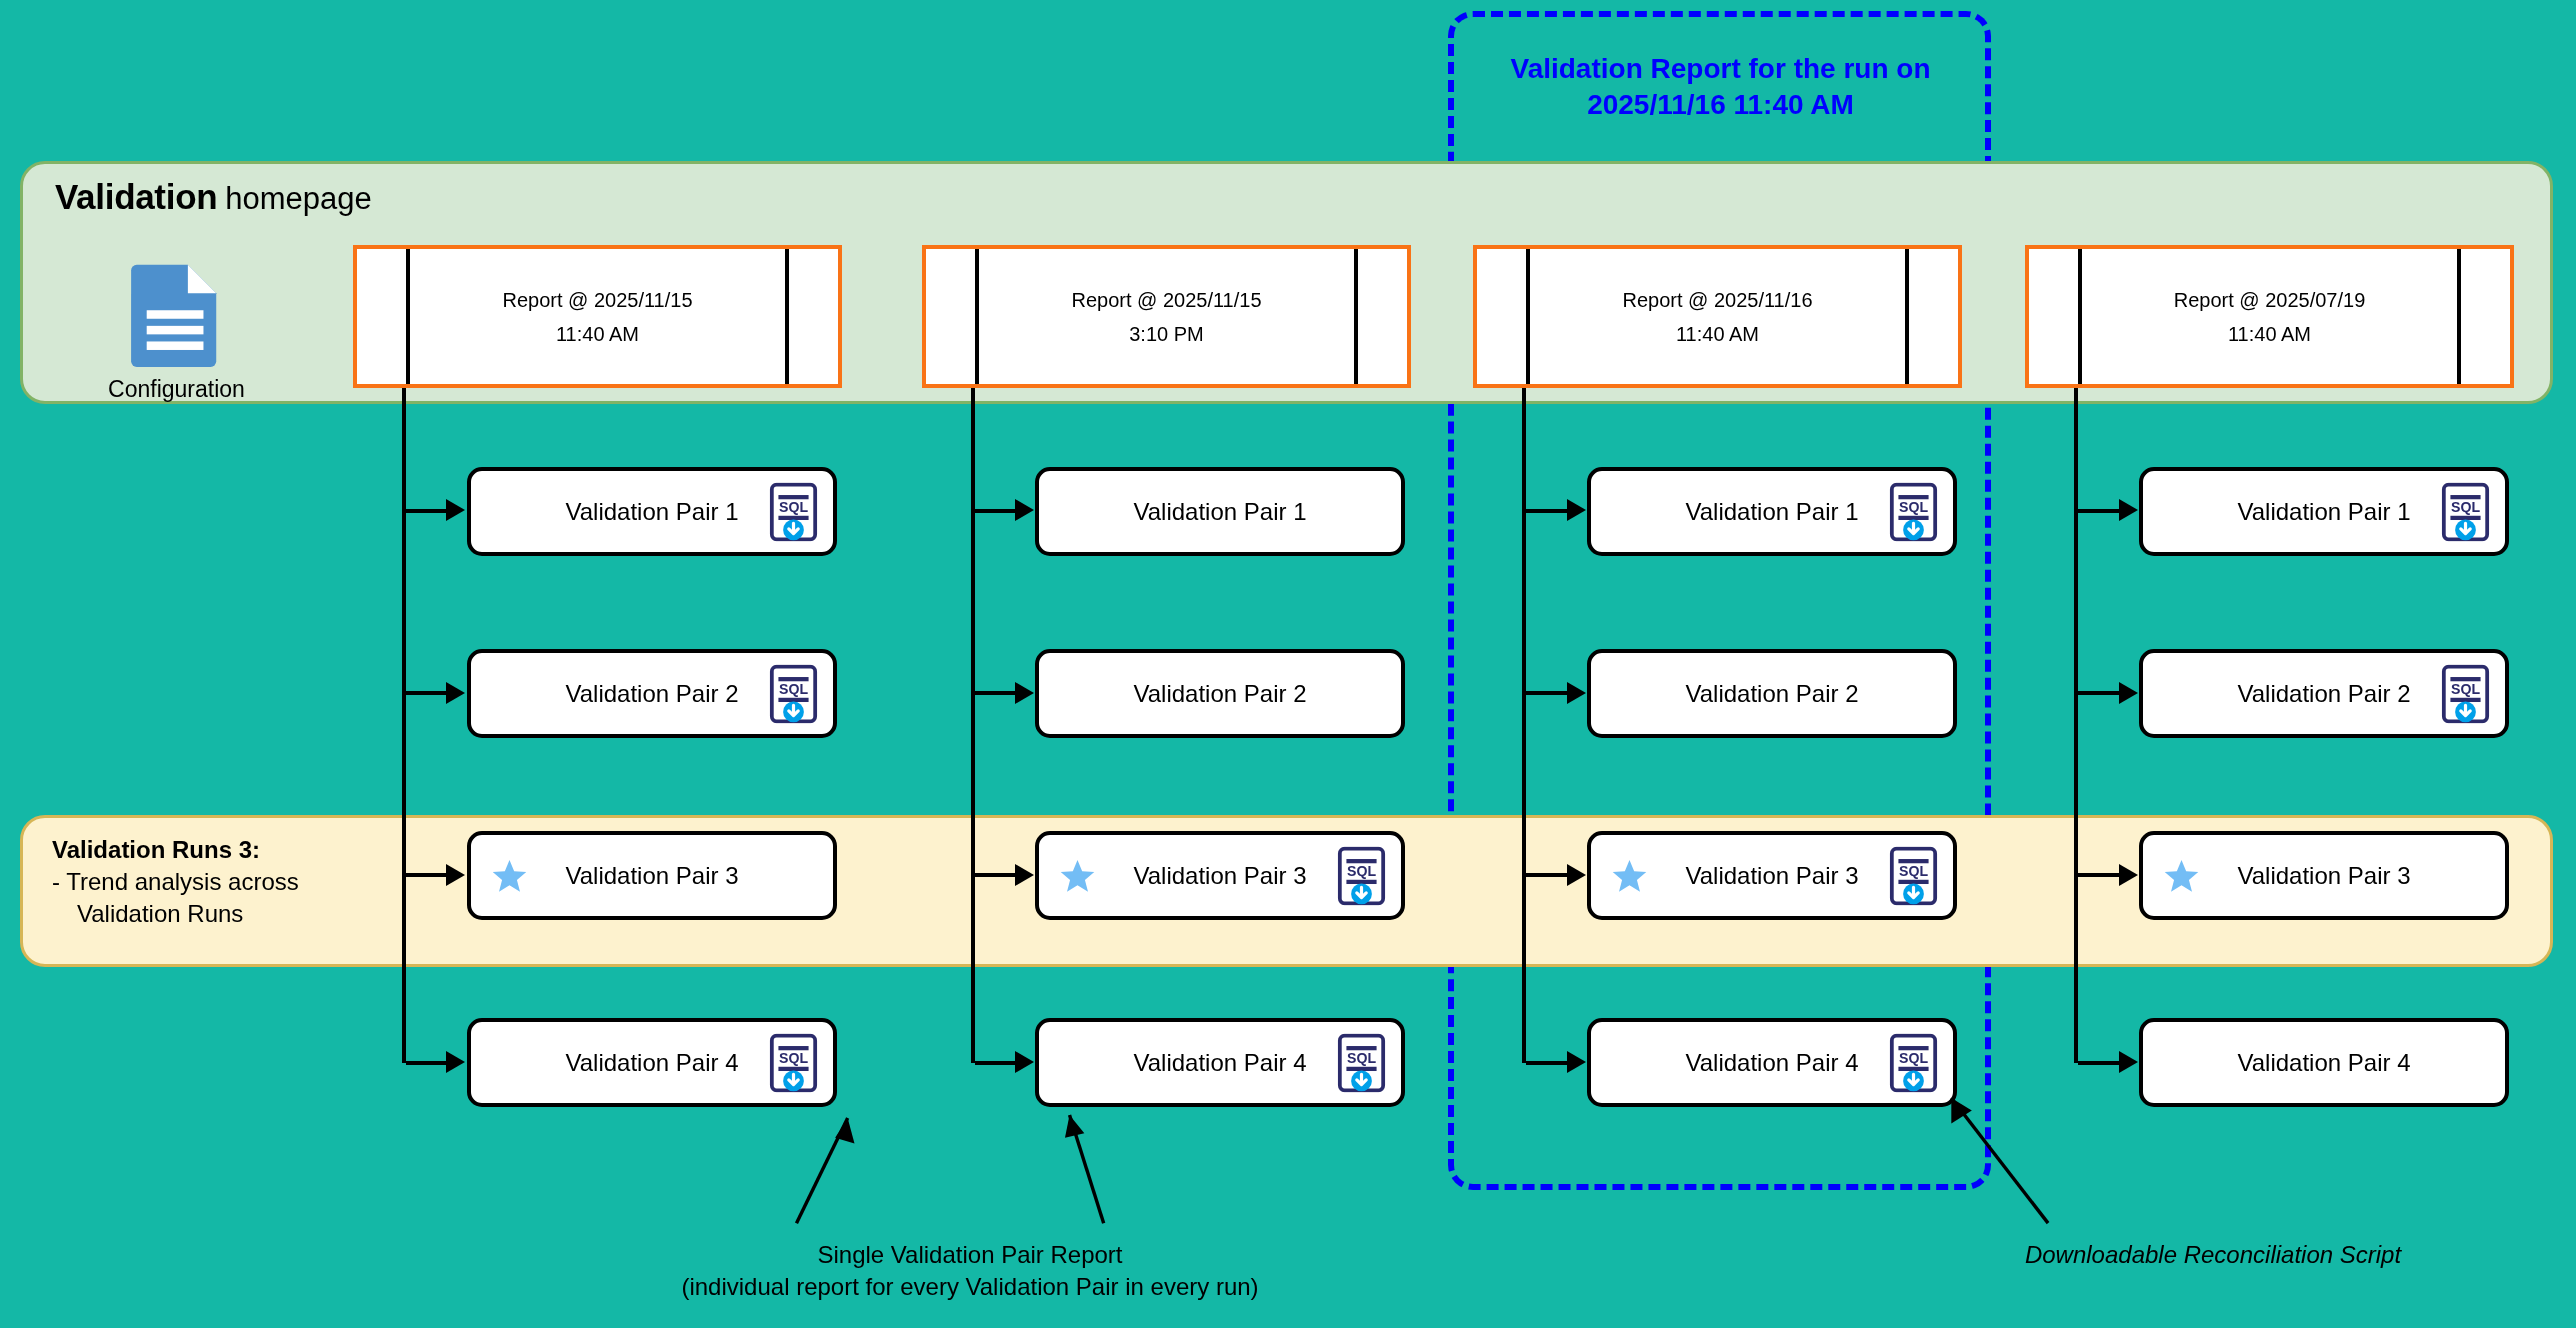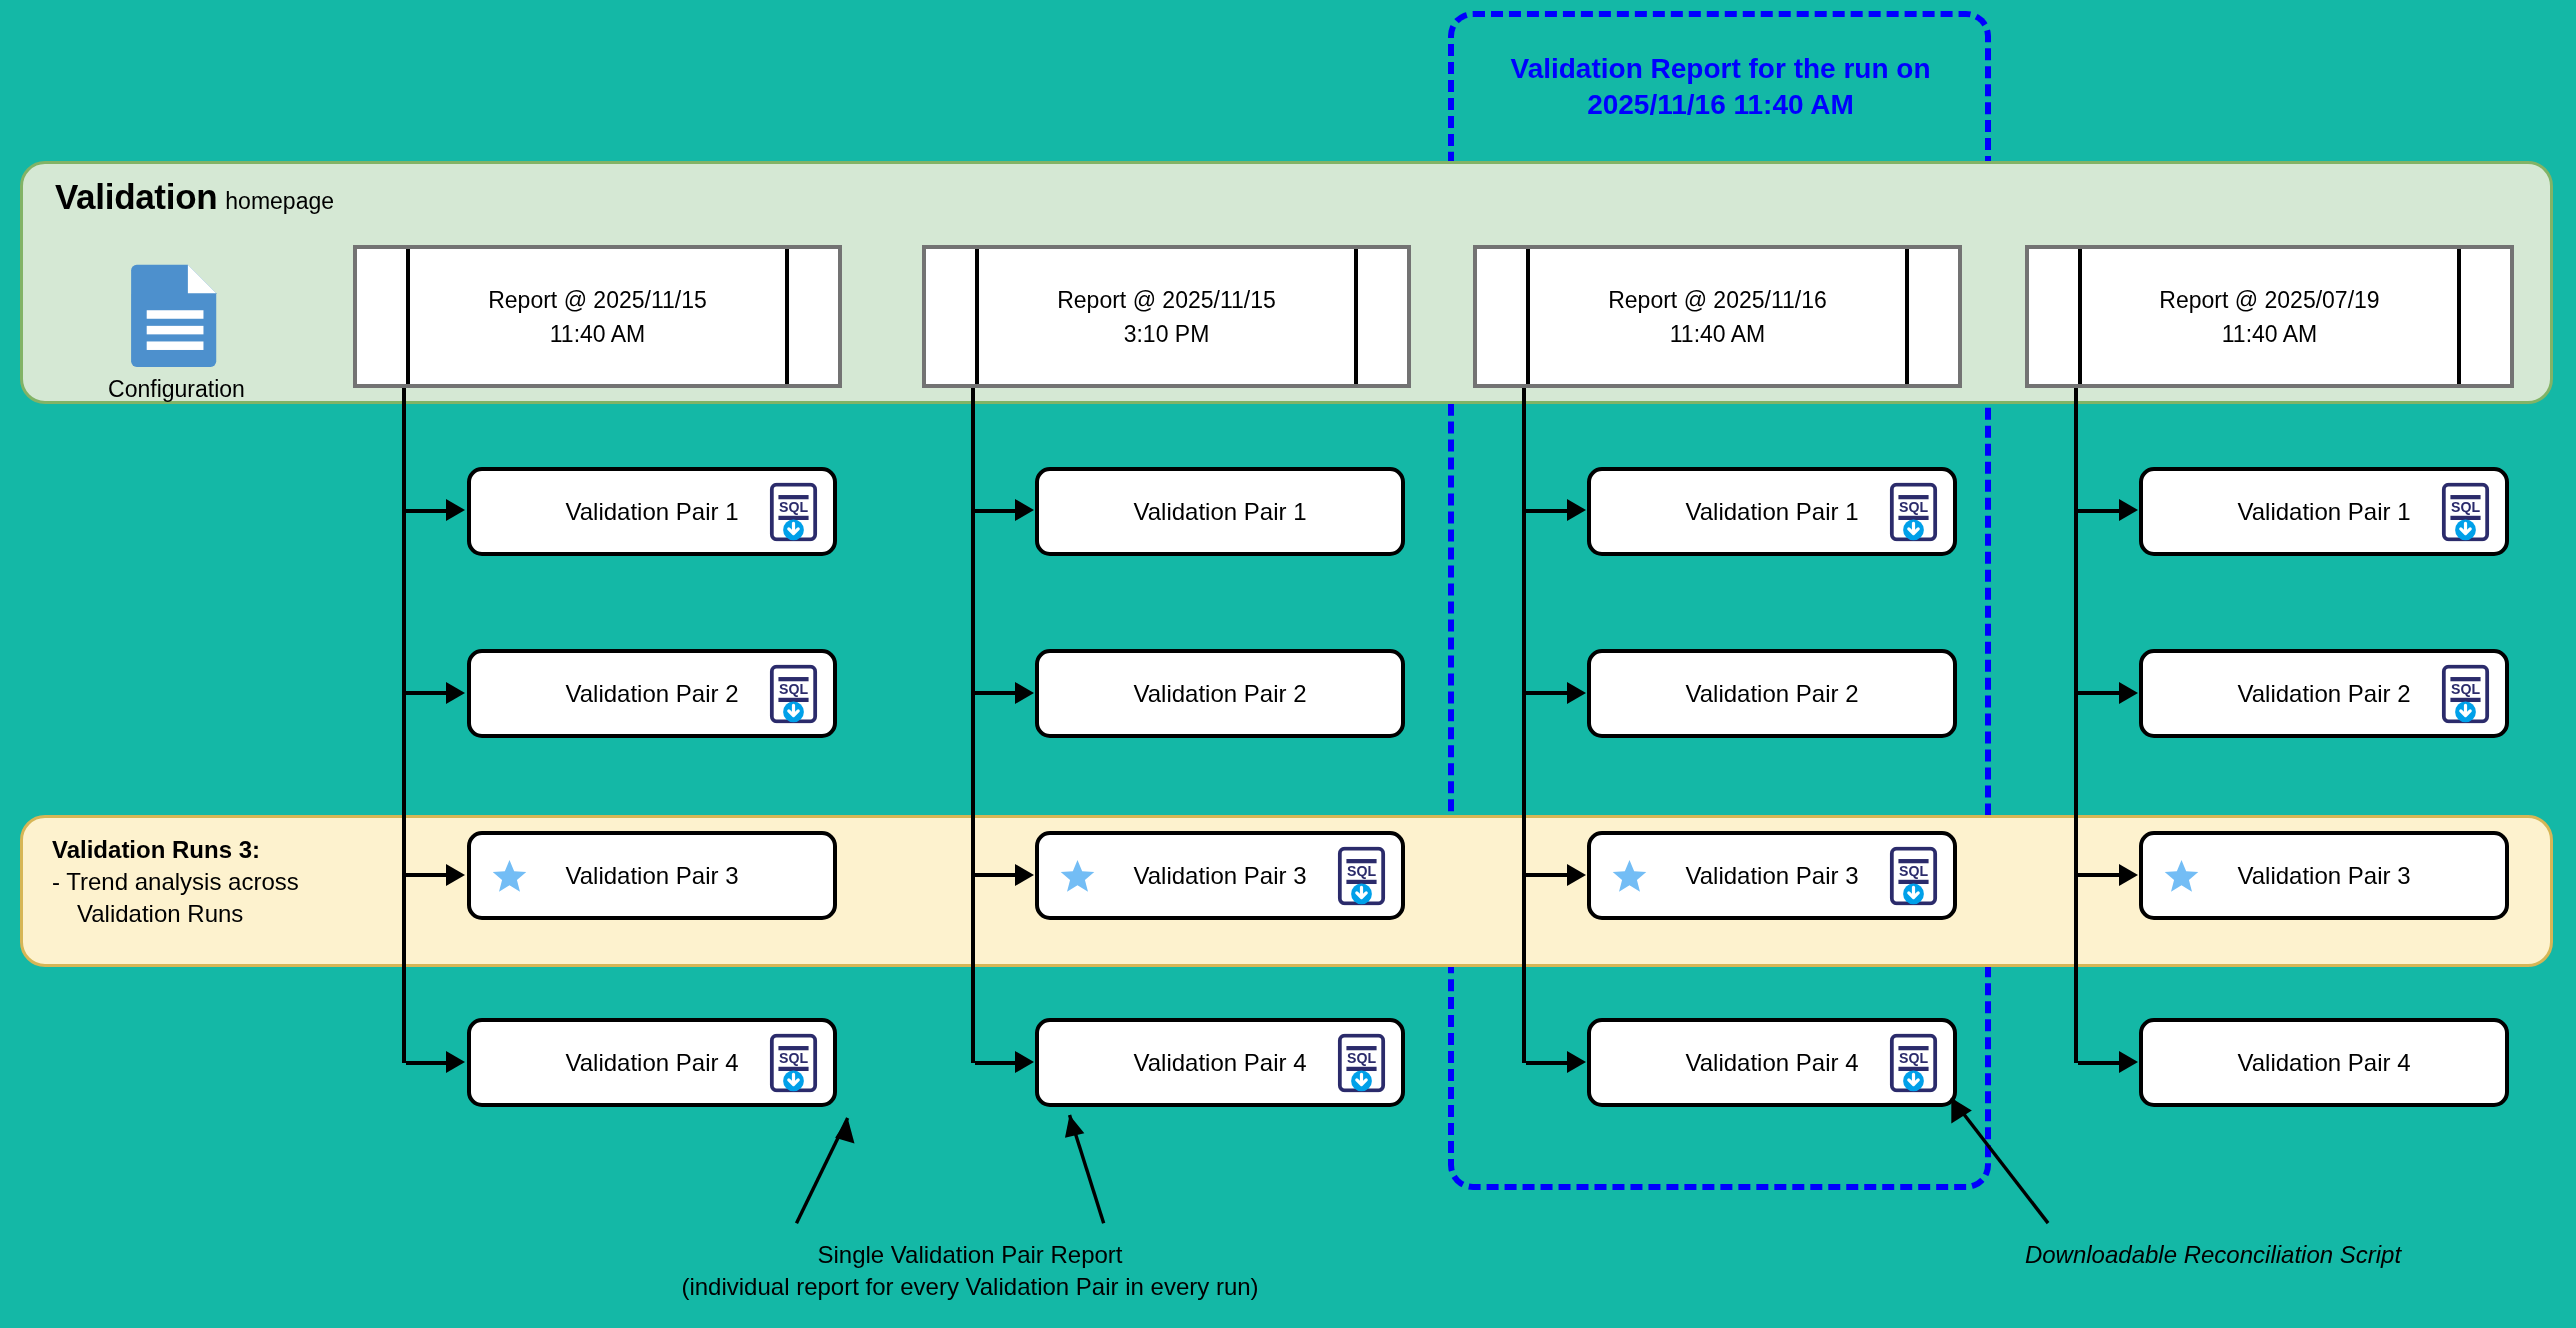--- a/index.html
+++ b/index.html
@@ -11,21 +11,21 @@
     position:absolute;left:20px;top:161px;width:2533px;height:243px;
     background:#D5E8D4;border:3.4px solid #82B366;border-radius:25px;box-sizing:border-box;
   }
   .band-yellow{
     position:absolute;left:20px;top:815px;width:2533px;height:152px;
     background:#FDF2CE;border:3.4px solid #D6B656;border-radius:25px;box-sizing:border-box;
   }
 
   .band-title{position:absolute;left:55px;top:177px;white-space:nowrap;}
   .band-title .b{font-size:35px;font-weight:bold;letter-spacing:-0.3px;}
-  .band-title .n{font-size:23px;font-weight:normal;margin-left:8px;}
+  .band-title .n{font-size:31px;font-weight:normal;margin-left:8px;}
 
   .yellow-text{
     position:absolute;left:52px;top:834px;font-size:24px;line-height:32px;white-space:nowrap;
   }
   .yellow-text .hd{font-weight:bold;}
 
   
   .dashed-box{
     position:absolute;left:1448px;top:11.4px;width:543px;height:1179px;
     border:6.3px dashed #0000FF;border-radius:25px;box-sizing:border-box;background:transparent;
@@ -35,23 +35,23 @@
     color:#0000FF;font-weight:bold;font-size:28px;line-height:36px;
   }
 
   
   .config-wrap{position:absolute;left:108px;top:262px;width:137px;text-align:center;}
   .config-label{font-size:23px;margin-top:6.8px;}
 
   
   .report{
     position:absolute;top:245px;height:143px;background:#fff;
-    border:4px solid #737373;box-sizing:border-box;
+    border:4px solid #f97316;box-sizing:border-box;
     display:flex;align-items:center;justify-content:center;
-    font-size:23px;line-height:34px;text-align:center;
+    font-size:20px;line-height:34px;text-align:center;
   }
   .report .divL,.report .divR{position:absolute;top:0;bottom:0;width:0;border-left:4px solid #000;}
   .report .divL{left:49px;}
   .report .divR{right:49px;}
   .report .rtxt{padding:0 57px;}
 
   
   .pair{
     position:absolute;height:89px;background:#fff;
     border:4px solid #000;border-radius:15px;box-sizing:border-box;

